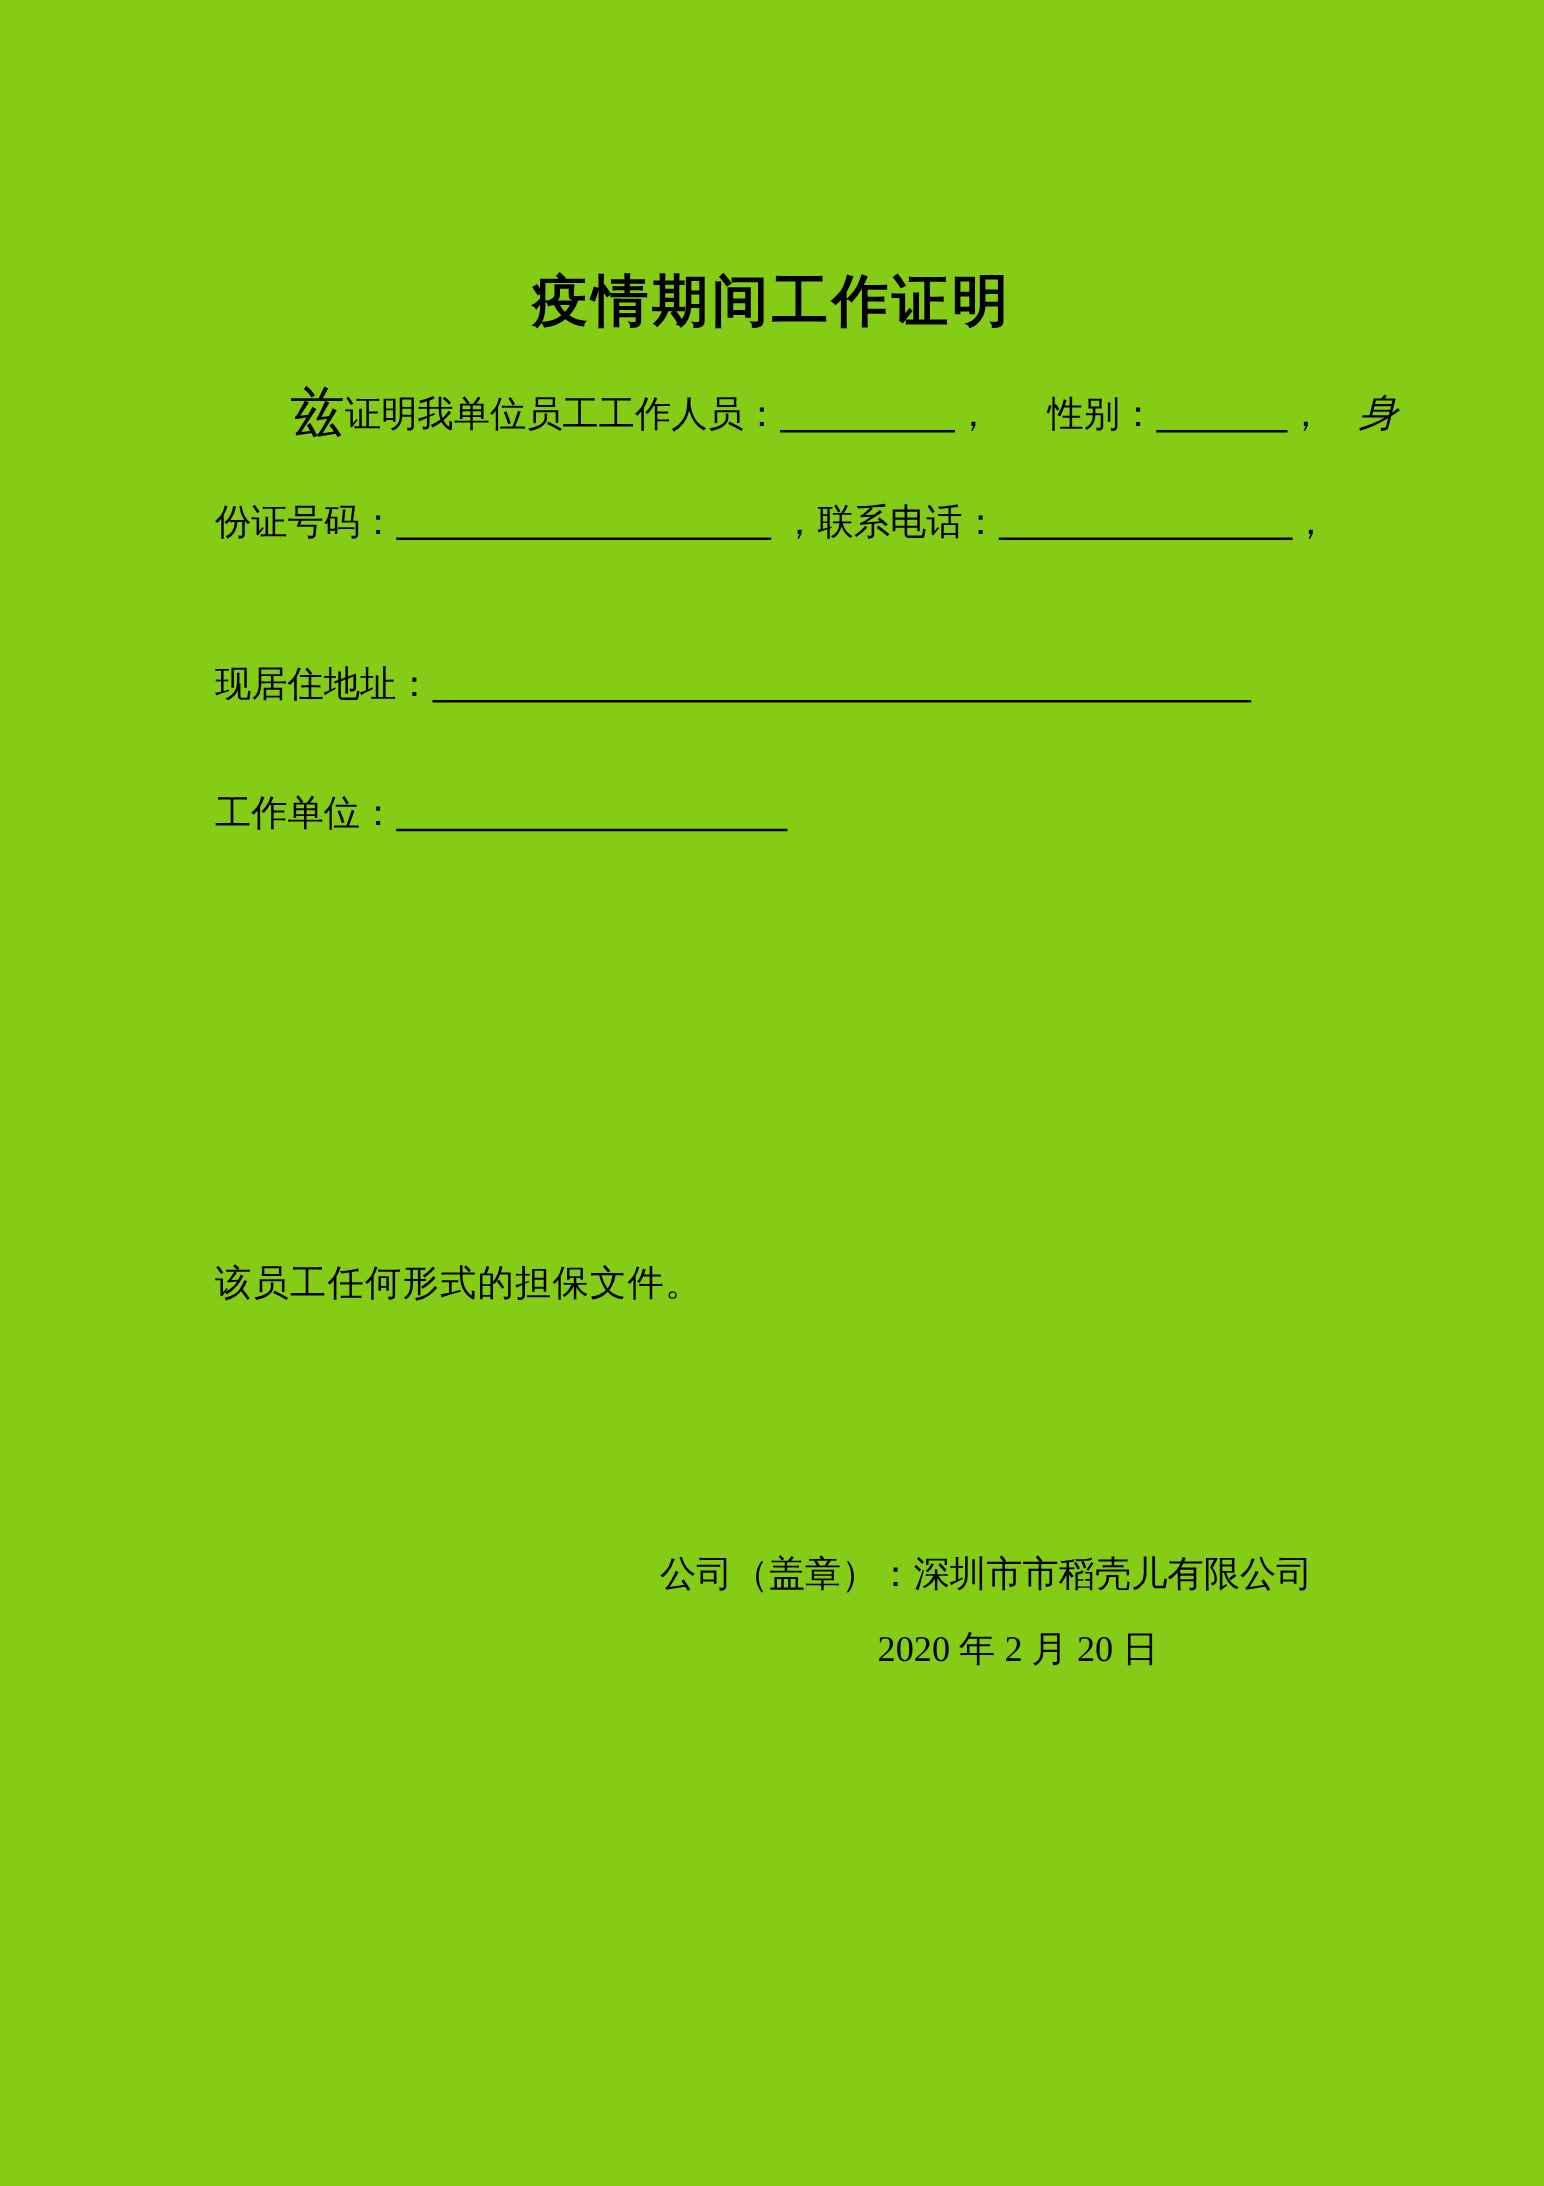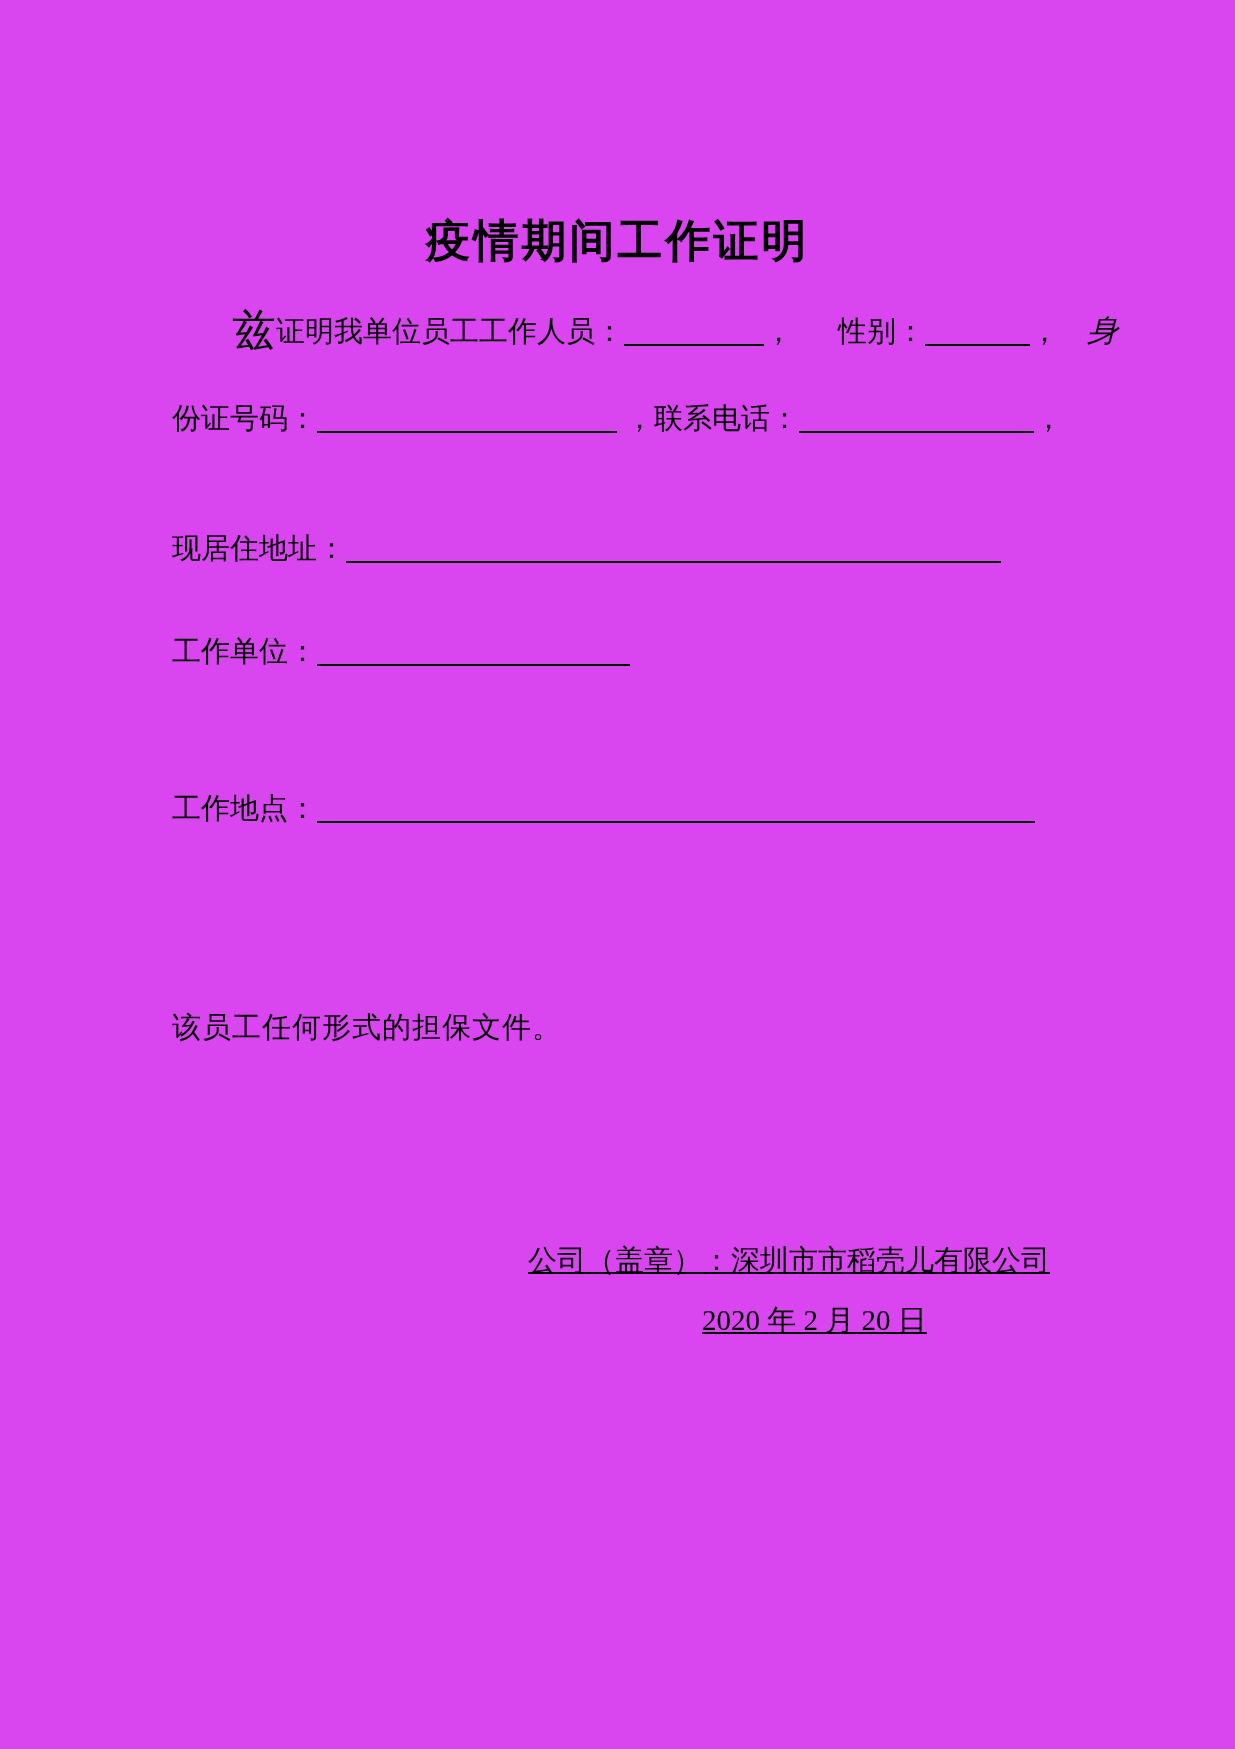--- a/index.html
+++ b/index.html
@@ -5,21 +5,21 @@
   * { margin: 0; padding: 0; box-sizing: border-box; }
   html, body { background: #ffffff; }
   body {
     font-family: "Liberation Serif", "DejaVu Serif", serif;
     color: #000000;
   }
   .page {
     position: relative;
     width: 1235px;
     height: 1749px;
-    background: #d946ef;
+    background: #84cc16;
     overflow: hidden;
   }
   .row {
     position: absolute;
     left: 172px;
     width: 895px;
     height: 46px;
     line-height: 46px;
     font-size: 29px;
     white-space: nowrap;
@@ -63,21 +63,20 @@
   .sp-45 { display: inline-block; width: 45px; }
   .sp-28 { display: inline-block; width: 28px; }
   .sp-8  { display: inline-block; width: 8px; }
   .indent { display: inline-block; width: 60px; }
   .statement-line { letter-spacing: 1px; }
   .sig-line {
     position: absolute;
     font-size: 29px;
     line-height: 40px;
     white-space: nowrap;
-    text-decoration: underline;
   }
 </style>
 </head>
 <body>
 
 <div class="page">
 
   <div class="doc-title">疫情期间工作证明</div>
 
   <div class="row" style="top:308px">
@@ -89,23 +88,20 @@
   </div>
 
   <div class="row" style="top:525px">
     <span>现居住地址：</span><span class="blank w-address"></span>
   </div>
 
   <div class="row" style="top:628px">
     <span>工作单位：</span><span class="blank w-employer"></span>
   </div>
 
-  <div class="row" style="top:785px">
-    <span>工作地点：</span><span class="blank w-workplace"></span>
-  </div>
 
   <div class="row statement-line" style="top:1004px">
     <span>该员工任何形式的担保文件。</span>
   </div>
 
   <div class="sig-line" style="top:1240px; left:528px">公司（盖章）：深圳市市稻壳儿有限公司</div>
 
   <div class="sig-line" style="top:1300px; left:702px">2020 年 2 月 20 日</div>
 
 </div>

